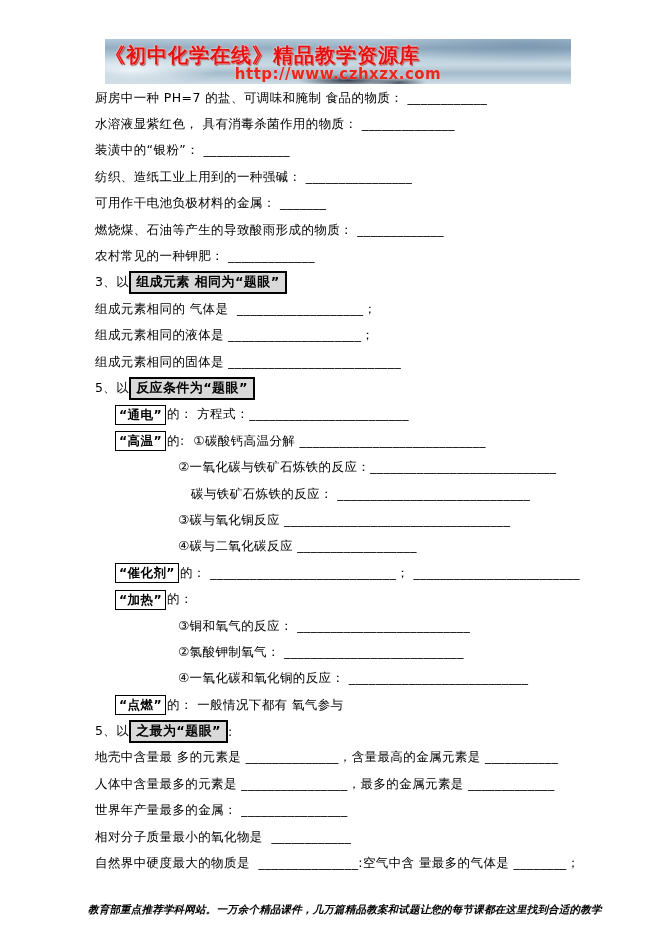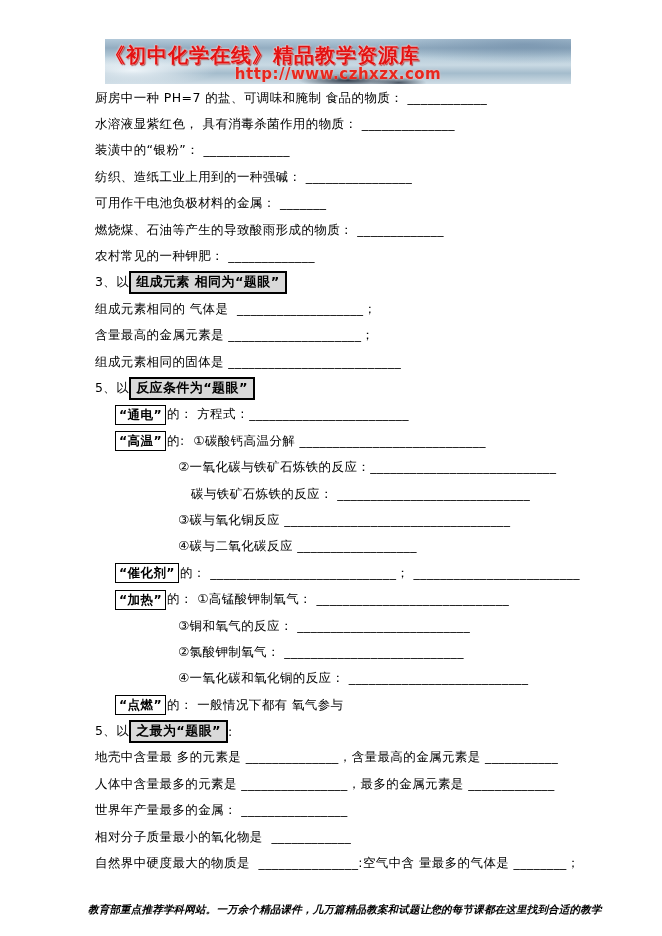--- a/index.html
+++ b/index.html
@@ -76,21 +76,21 @@
     <div class="line ind0">装潢中的“银粉”： _____________</div>
     <div class="line ind0">纺织、造纸工业上用到的一种强碱： ________________</div>
     <div class="line ind0">可用作干电池负极材料的金属： _______</div>
     <div class="line ind0">燃烧煤、石油等产生的导致酸雨形成的物质： _____________</div>
     <div class="line ind0">农村常见的一种钾肥： _____________</div>
 
     <div class="line ind0">
       <span>3、以</span><span class="graybox">组成元素 相同为“题眼”</span>
     </div>
     <div class="line ind0">组成元素相同的 气体是  ___________________；</div>
-    <div class="line ind0">含量最高的金属元素是 ____________________；</div>
+    <div class="line ind0">组成元素相同的液体是 ____________________；</div>
     <div class="line ind0">组成元素相同的固体是 __________________________</div>
 
     <div class="line ind0">
       <span>5、以</span><span class="graybox">反应条件为“题眼”</span>
     </div>
 
     <div class="line indBox">
       <span class="whitebox">“通电”</span><span>的： </span><span>方程式 : ________________________</span>
     </div>
 
@@ -100,21 +100,21 @@
     <div class="line ind1">②一氧化碳与铁矿石炼铁的反应：____________________________</div>
     <div class="line ind2">碳与铁矿石炼铁的反应： _____________________________</div>
     <div class="line ind1">③碳与氧化铜反应 __________________________________</div>
     <div class="line ind1">④碳与二氧化碳反应 __________________</div>
 
     <div class="line indBox">
       <span class="whitebox">“催化剂”</span><span>的： </span><span>____________________________； _________________________</span>
     </div>
 
     <div class="line indBox">
-      <span class="whitebox">“加热”</span><span>的： </span><span>①高锰酸钾制氧气： _____________________________</span>
+      <span class="whitebox">“加热”</span><span>的： </span>
     </div>
     <div class="line ind1">③铜和氧气的反应： __________________________</div>
     <div class="line ind1">②氯酸钾制氧气： ___________________________</div>
     <div class="line ind1">④一氧化碳和氧化铜的反应： ___________________________</div>
 
     <div class="line indBox">
       <span class="whitebox">“点燃”</span><span>的： </span><span>一般情况下都有 氧气参与</span>
     </div>
 
     <div class="line ind0">

